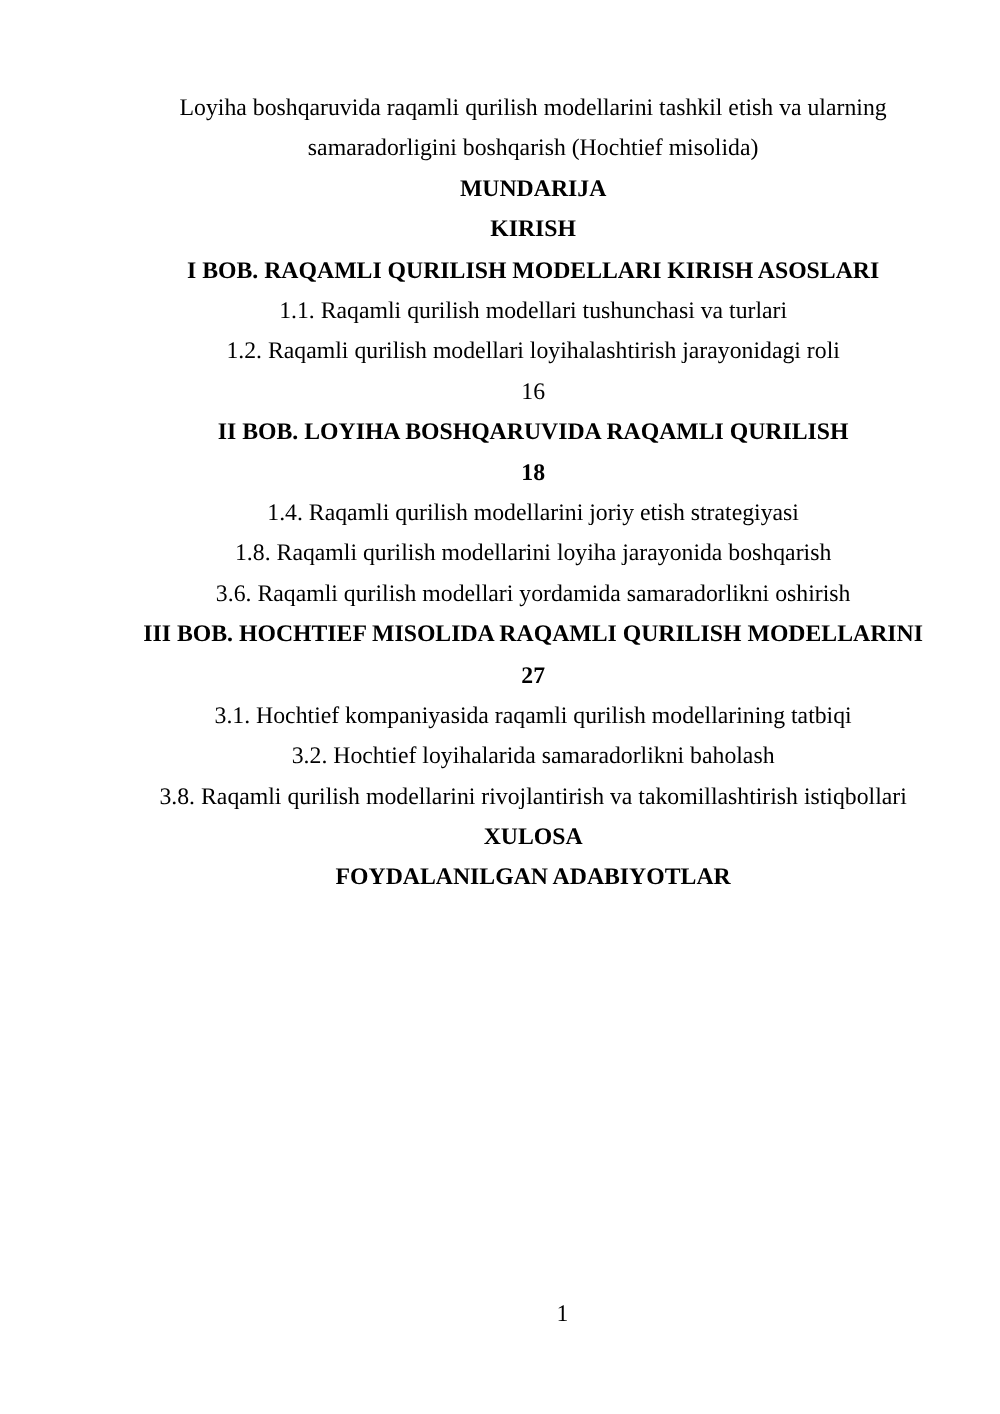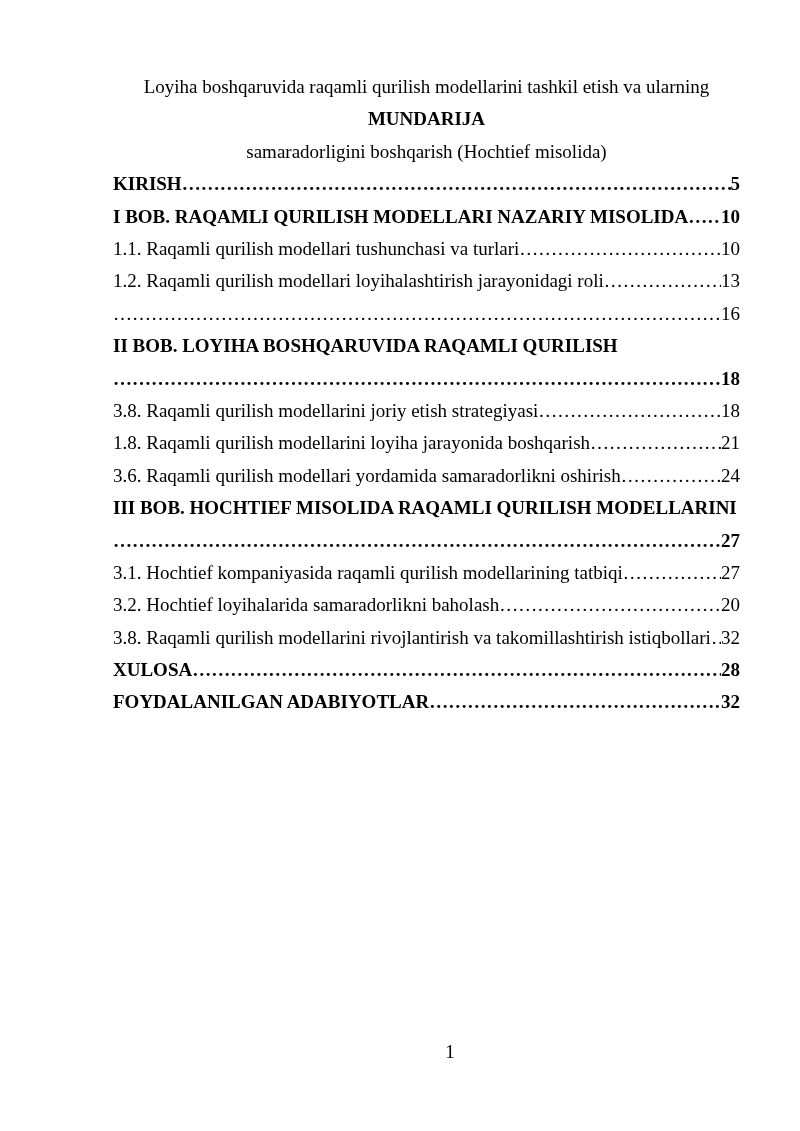--- a/index.html
+++ b/index.html
@@ -28,20 +28,21 @@
     margin: 0;
     text-align: center;
     white-space: nowrap;
   }
   .bold { font-weight: bold; }
   .toc-row {
     display: flex;
     align-items: center;
     height: 32.4px;
     overflow: hidden;
+    flex-direction: column;
   }
   .toc-text {
     flex: 0 0 auto;
     white-space: nowrap;
   }
   .toc-leader {
     flex: 1 1 auto;
     min-width: 0;
     overflow: hidden;
     white-space: nowrap;
@@ -58,30 +59,30 @@
     line-height: 32.4px;
     text-align: center;
   }
 </style>
 </head>
 <body>
 
 <div class="page">
   <div class="content">
     <p class="centered-line">Loyiha boshqaruvida raqamli qurilish modellarini tashkil etish va ularning</p>
+    <p class="centered-line">samaradorligini boshqarish (Hochtief misolida)</p>
     <p class="centered-line bold">MUNDARIJA</p>
-    <p class="centered-line">samaradorligini boshqarish (Hochtief misolida)</p>
     <div id="toc-list">
         <div class="toc-row bold">
     <span class="toc-text">KIRISH</span>
     <span class="toc-leader">………………………………………………………………………………………………………………………………………………………………</span>
     <span class="toc-page">5</span>
   </div>
         <div class="toc-row bold">
-    <span class="toc-text">I BOB. RAQAMLI QURILISH MODELLARI NAZARIY MISOLIDA</span>
+    <span class="toc-text">I BOB. RAQAMLI QURILISH MODELLARI KIRISH ASOSLARI</span>
     <span class="toc-leader">………………………………………………………………………………………………………………………………………………………………</span>
     <span class="toc-page">10</span>
   </div>
         <div class="toc-row">
     <span class="toc-text">1.1. Raqamli qurilish modellari tushunchasi va turlari</span>
     <span class="toc-leader">………………………………………………………………………………………………………………………………………………………………</span>
     <span class="toc-page">10</span>
   </div>
         <div class="toc-row">
     <span class="toc-text">1.2. Raqamli qurilish modellari loyihalashtirish jarayonidagi roli</span>
@@ -95,21 +96,21 @@
         <div class="toc-row bold">
     <span class="toc-text">II BOB. LOYIHA BOSHQARUVIDA RAQAMLI QURILISH</span>
     <span class="toc-leader"></span>
     <span class="toc-page"></span>
   </div>
         <div class="toc-row bold">
     <span class="toc-leader">………………………………………………………………………………………………………………………………………………………………</span>
     <span class="toc-page">18</span>
   </div>
         <div class="toc-row">
-    <span class="toc-text">3.8. Raqamli qurilish modellarini joriy etish strategiyasi</span>
+    <span class="toc-text">1.4. Raqamli qurilish modellarini joriy etish strategiyasi</span>
     <span class="toc-leader">………………………………………………………………………………………………………………………………………………………………</span>
     <span class="toc-page">18</span>
   </div>
         <div class="toc-row">
     <span class="toc-text">1.8. Raqamli qurilish modellarini loyiha jarayonida boshqarish</span>
     <span class="toc-leader">………………………………………………………………………………………………………………………………………………………………</span>
     <span class="toc-page">21</span>
   </div>
         <div class="toc-row">
     <span class="toc-text">3.6. Raqamli qurilish modellari yordamida samaradorlikni oshirish</span>

